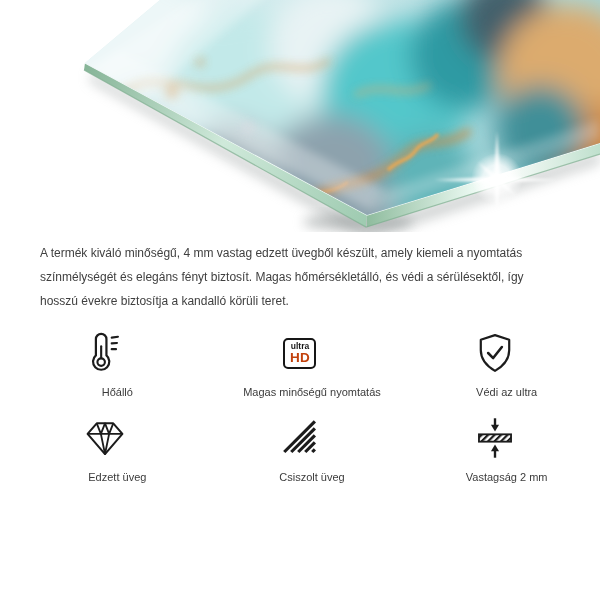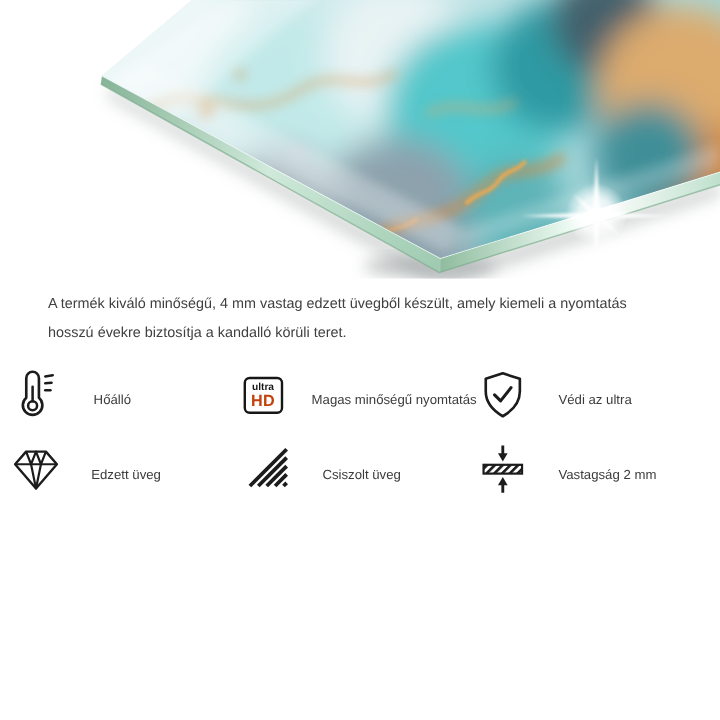--- a/index.html
+++ b/index.html
@@ -7,21 +7,21 @@
         font-family:"Liberation Sans", sans-serif;color:#1b1b1b;}
   .hero{width:600px;height:232px;display:block;}
   .hero svg{display:block;}
   .heading{margin:6px 40px 0 40px;font-family:"Liberation Serif", serif;font-weight:400;
            font-size:24px;line-height:35px;color:#1b1b1b;letter-spacing:0.2px;}
   .heading .hl{display:block;}
   .desc{margin:9px 40px 0 40px;font-size:12px;line-height:24px;color:#404040;}
   .desc div{white-space:nowrap;}
   .features{margin-top:17px;padding:0 8px;display:grid;grid-template-columns:1fr 1fr 1fr;
             row-gap:16px;}
-  .feature{display:flex;align-items:center;}
+  .feature{display:flex;flex-direction:column;align-items:center;}
   .icon-box{height:46px;display:flex;align-items:center;justify-content:center;}
   .flabel{margin-top:9px;font-size:11px;color:#3b3b3b;line-height:14px;padding-left:24px;}
   .uhd{width:33px;height:31px;border:2.5px solid #161616;border-radius:5px;
        display:flex;flex-direction:column;align-items:center;justify-content:center;
        box-sizing:border-box;background:#fff;}
   .uhd-top{font-size:8.5px;font-weight:700;line-height:9px;color:#161616;}
   .uhd-bottom{font-size:13.5px;font-weight:800;line-height:13px;color:#c2410c;letter-spacing:0.3px;}
   .ic{stroke:#1c1c1c;fill:none;}
 </style>
 </head>
@@ -126,20 +126,21 @@
           <polygon points="516,164 499,178 480,196 495,181"></polygon>
         </g>
         <circle cx="497" cy="179" r="4" fill="#ffffff"></circle>
       </g>
     </svg>
   </div>
 
 
   <div class="desc">
     <div>A termék kiváló minőségű, 4 mm vastag edzett üvegből készült, amely kiemeli a nyomtatás</div>
+    <div>színmélységét és elegáns fényt biztosít. Magas hőmérsékletálló, és védi a sérülésektől, így</div>
     <div>hosszú évekre biztosítja a kandalló körüli teret.</div>
   </div>
 
   <div class="features">
 
     <div class="feature">
       <div class="icon-box">
         <svg width="46" height="46" viewBox="0 0 48 48">
           <path class="ic" stroke-width="2.3" stroke-linejoin="round" d="M25.5 26.5 V9.5 a5.5 5.5 0 0 0 -11 0 V26.5 a8.5 8.5 0 1 0 11 0 Z"></path>
           <circle class="ic" stroke-width="2.2" cx="20" cy="33.5" r="3.9"></circle>

